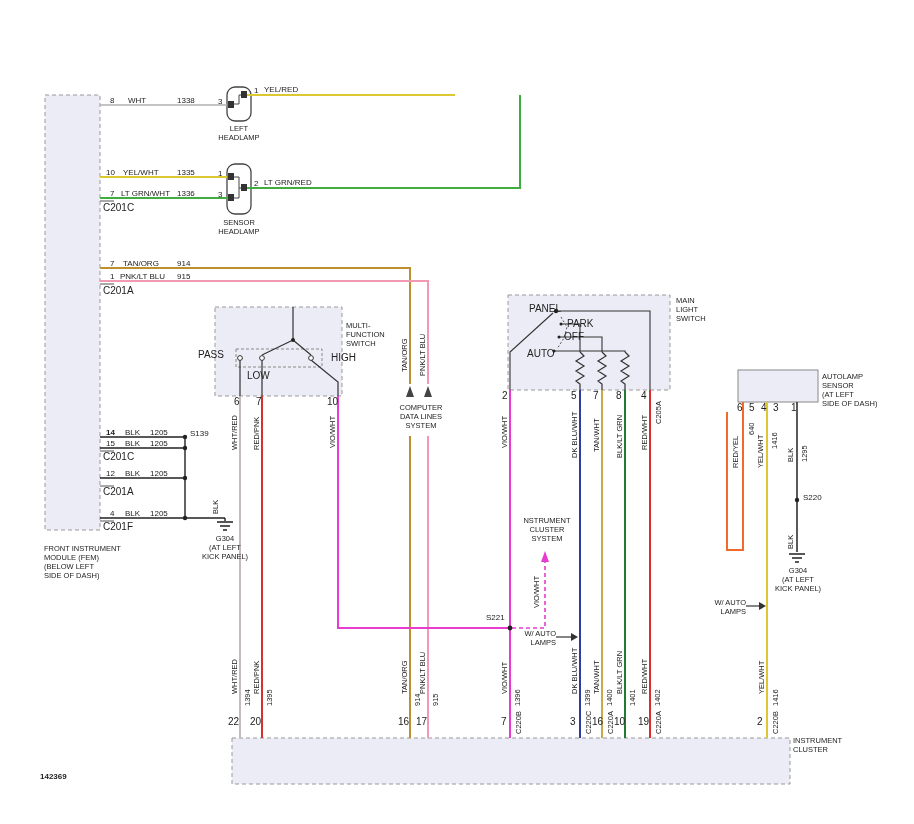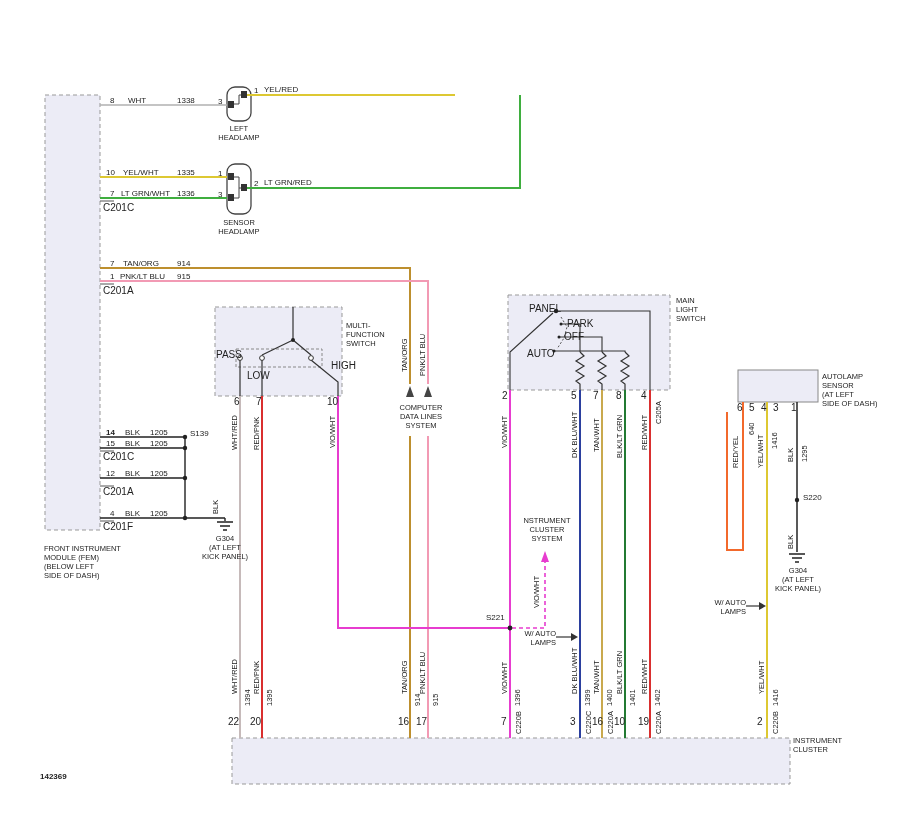--- a/index.html
+++ b/index.html
@@ -165,23 +165,23 @@
   <div class="multi ctr" style="left:212px;top:218px;width:54px;">
     <span>SENSOR</span>
       <span>HEADLAMP</span>
   </div>
 
   <div class="multi" style="left:346px;top:296px;margin-top:25px;">
     <span>MULTI-</span>
       <span>FUNCTION</span>
       <span>SWITCH</span>
   </div>
-  <span class="lbl sm" style="left:216px;top:351px;">PASS</span>
+  <span class="lbl sm" style="left:198px;top:351px;">PASS</span>
   <span class="lbl sm" style="left:247px;top:372px;">LOW</span>
-  <span class="lbl sm" style="left:299px;top:362px;padding-left:32px;">HIGH</span>
+  <span class="lbl sm" style="left:299px;top:354px;padding-left:32px;">HIGH</span>
   <span class="lbl sm" style="left:234px;top:398px;">6</span>
   <span class="lbl sm" style="left:256px;top:398px;">7</span>
   <span class="lbl sm" style="left:327px;top:398px;">10</span>
 
   <div class="multi ctr" style="left:392px;top:403px;width:58px;">
     <span>COMPUTER</span>
       <span>DATA LINES</span>
       <span>SYSTEM</span>
   </div>
 

